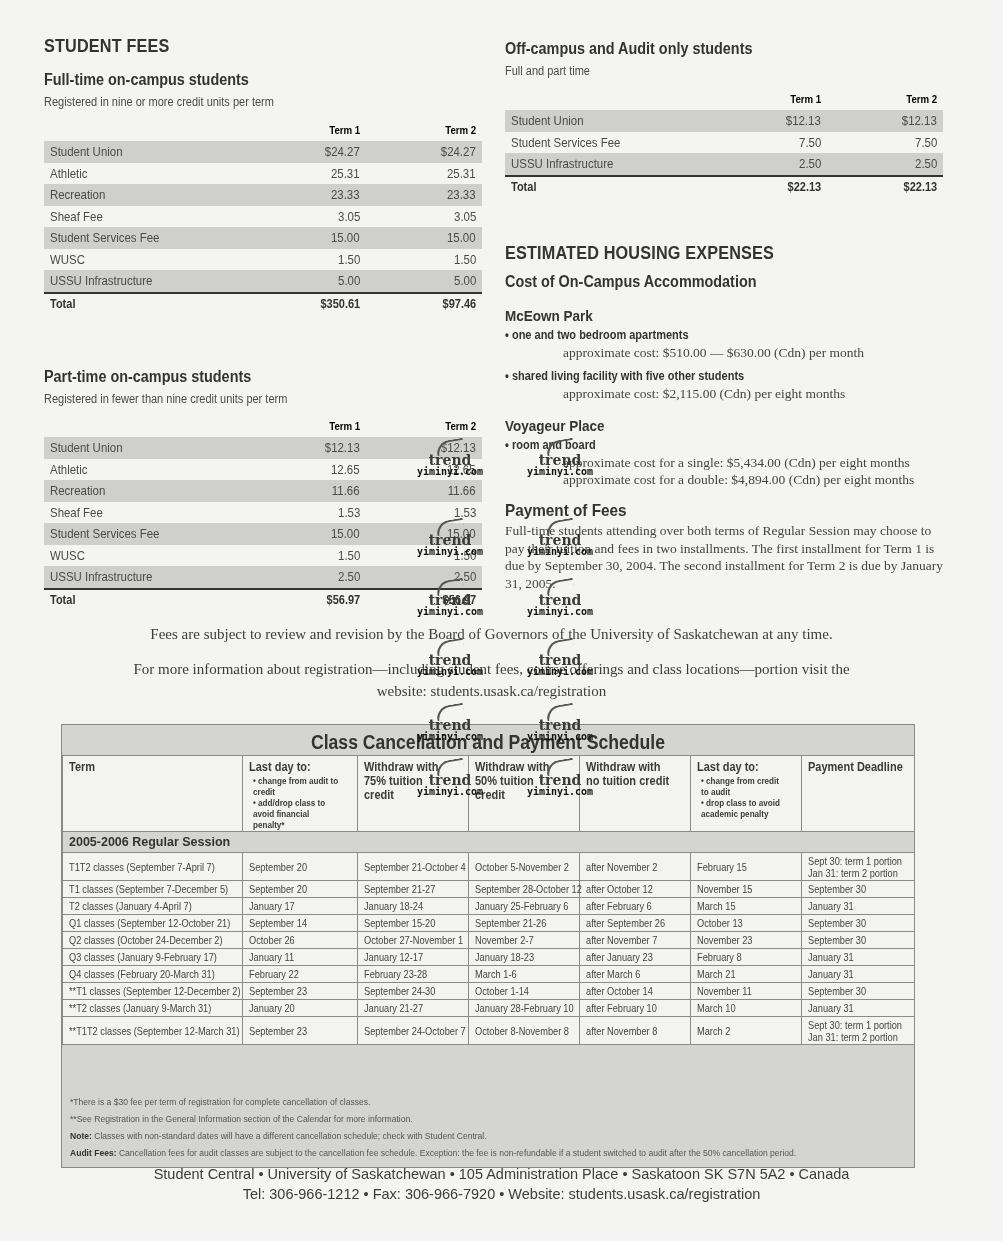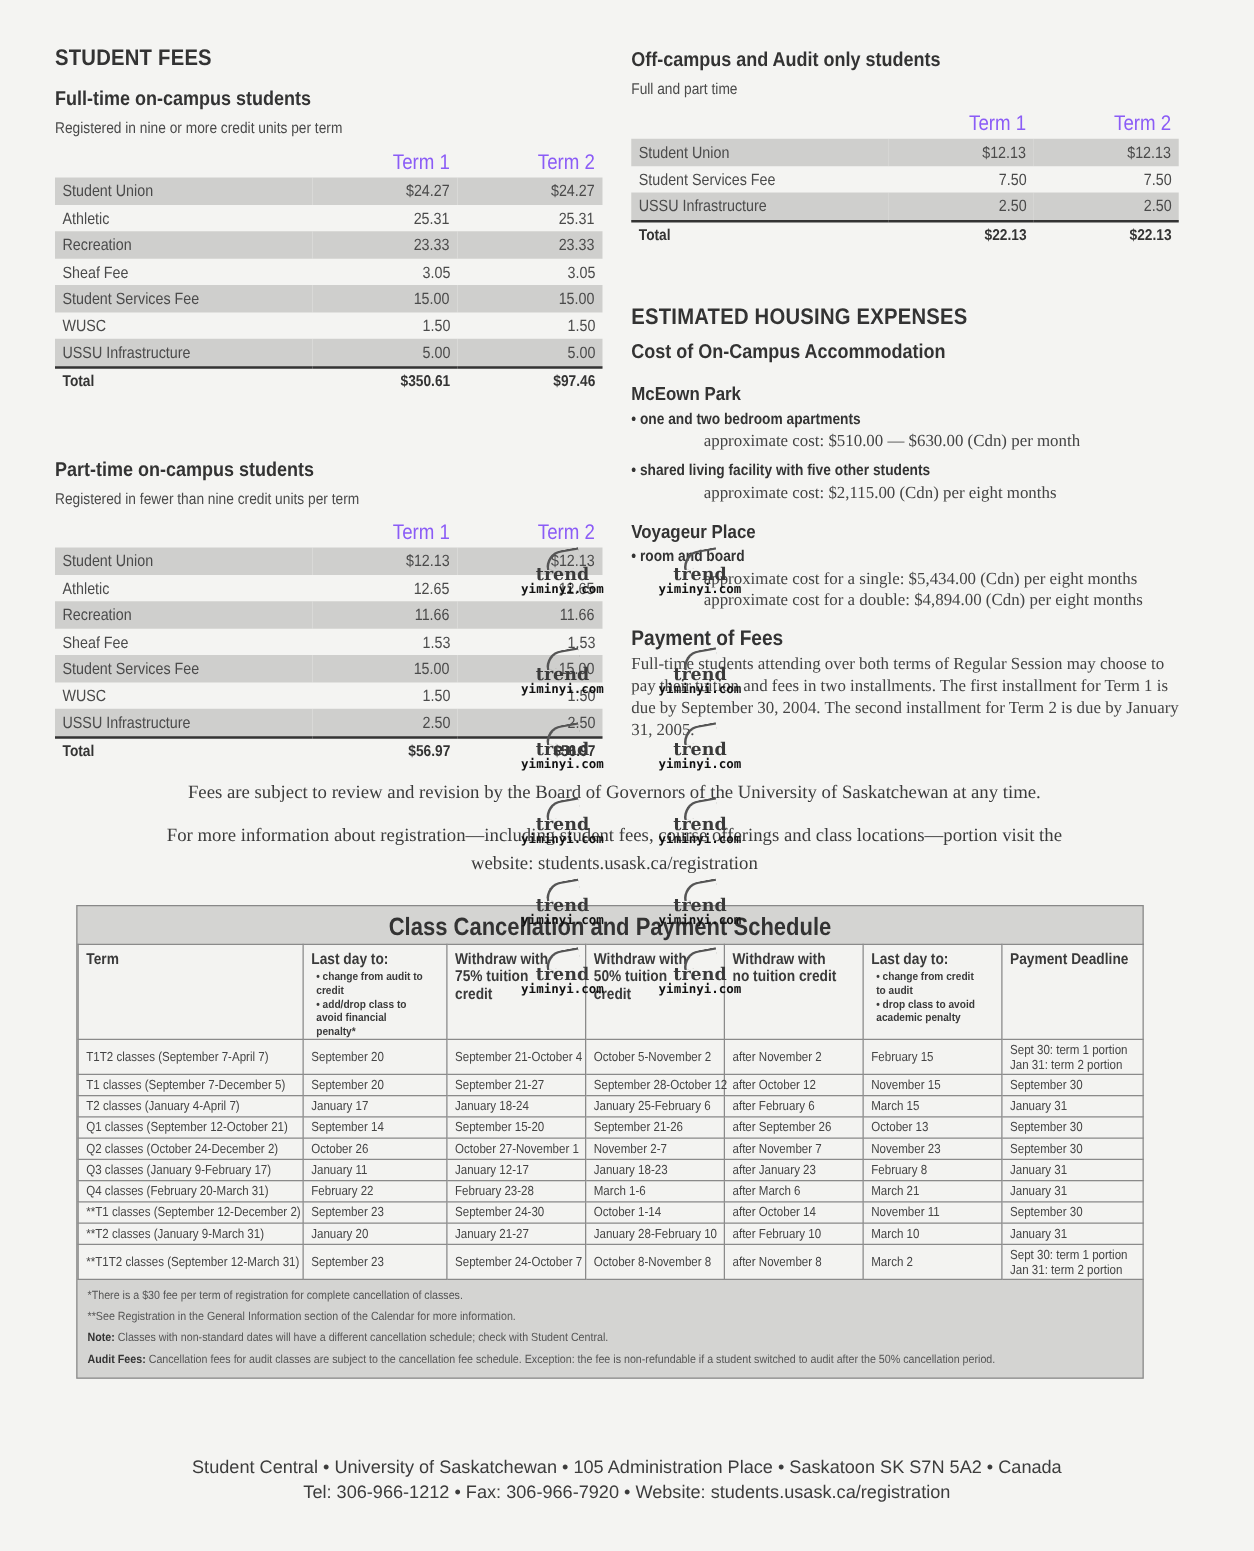--- a/index.html
+++ b/index.html
@@ -10,21 +10,21 @@
     font-family: "Liberation Sans", sans-serif;
     position: relative;
   }
   .abs { position: absolute; }
 
   h1.sec { margin: 0; font-size: 18px; font-weight: bold; color: #333; transform: scaleX(0.9); transform-origin: left; letter-spacing: 0.2px; }
   h2.sub { margin: 0; font-size: 16px; font-weight: bold; color: #333; transform: scaleX(0.9); transform-origin: left; }
   .note { font-size: 12.5px; color: #4a4a4a; transform: scaleX(0.88); transform-origin: left; white-space: nowrap; }
 
   table.fee { border-collapse: collapse; width: 100%; font-size: 13px; color: #4a4a4a; }
-  table.fee th { font-weight: normal; color: #8b5cf6; text-align: right; padding: 2px 6px 2px 0; font-size: 17px; height: 19px; }
+  table.fee th { font-weight: bold; color: #000000; text-align: right; padding: 2px 6px 2px 0; font-size: 11px; height: 19px; }
   table.fee td { padding: 0 6px; height: 21.5px; white-space: nowrap; }
   table.fee td.num { text-align: right; }
   table.fee tr.shade td { background: #cfcfcd; }
   table.fee tr.total td { border-top: 2px solid #333; font-weight: bold; color: #333; font-size: 12.5px; height: 20px; }
   .sq { display: inline-block; transform: scaleX(0.88); transform-origin: left; }
   .sqr { display: inline-block; transform: scaleX(0.88); transform-origin: right; }
 
   .bullet { font-size: 12.5px; font-weight: bold; color: #333; transform: scaleX(0.88); transform-origin: left; white-space: nowrap; }
   .cost { font-family: "Liberation Serif", serif; font-size: 13.5px; color: #444; white-space: nowrap; }
   .para { font-family: "Liberation Serif", serif; font-size: 13.5px; color: #444; line-height: 17.5px; }
@@ -39,21 +39,21 @@
   table.sch td { background: #f3f3f1; }
   table.sch th { background: #f3f3f1; vertical-align: top; text-align: left; font-size: 12.5px; color: #3a3a3a; padding-top: 4px; height: 66px; }
   table.sch th .hl { display:block; transform: scaleX(0.88); transform-origin: left; }
   table.sch th ul { margin: 2px 0 0 0; padding: 0 0 0 4px; list-style: none; font-size: 9px; line-height: 11px; }
   table.sch th ul li { transform: scaleX(0.9); transform-origin: left; white-space: normal; }
   table.sch tr.group td { background: #d4d4d2; font-weight: bold; font-size: 12.5px; color: #333; height: 20px; border-left: 1px solid #8a8a8a; border-right: 1px solid #8a8a8a; }
   table.sch tr.group2 td { background: #d4d4d2; font-size: 11.5px; color: #444; height: 18px; }
   table.sch tr.row td { height: 16px; }
   table.sch tr.row.tall td { height: 27px; text-decoration: underline; }
   table.sch td span.c { display:inline-block; transform: scaleX(0.88); transform-origin: left; }
-  .footnotes { padding: 4px 8px 6px 8px; font-size: 9.5px; color: #555; line-height: 17px; }
+  .footnotes { padding: 4px 8px 6px 8px; font-size: 9.5px; color: #555; line-height: 17px; margin-top: 44px; }
   .footnotes div { transform: scaleX(0.9); transform-origin: left; white-space: nowrap; }
   .footnotes b { color: #333; }
 
   .footer { font-family: Liberation Sans, sans-serif; font-size: 14.5px; color: #3c3c3c; text-align: center; width: 1003px; left: 0; white-space: nowrap; }
 
   
   .wm { position: absolute; width: 80px; text-align: center; pointer-events: none; }
   .wm .t { font-family: "DejaVu Serif", serif; font-size: 14px; font-weight: bold; color: #3a3a3a; line-height: 12px; }
   .wm .u { font-family: "DejaVu Sans Mono", monospace; font-size: 10px; font-weight: bold; color: #111; line-height: 12px; }
   .wm .arc { display:block; margin: 0 auto; width: 26px; height: 12px; border-top: 2px solid #555; border-left: 2px solid #555; border-radius: 20px 0 0 0; transform: rotate(-10deg); }
@@ -268,20 +268,23 @@
               <li>• change from credit to audit</li>
               <li>• drop class to avoid academic penalty</li>
             </ul>
         </th>
         <th>
             <span class="hl">Payment Deadline</span>
           </th>
       </tr>
     </thead>
     <tbody id="sch-body">
+        <tr class="group">
+          <td colspan="7">2005-2006 Regular Session</td>
+        </tr>
         <tr class="row tall">
           <td><span class="c">T1T2 classes (September 7-April 7)</span></td>
           <td><span class="c">September 20</span></td>
           <td><span class="c">September 21-October 4</span></td>
           <td><span class="c">October 5-November 2</span></td>
           <td><span class="c">after November 2</span></td>
           <td><span class="c">February 15</span></td>
           <td style="line-height:12px"><span class="c">Sept 30: term 1 portion</span><br><span class="c">Jan 31: term 2 portion</span></td>
         </tr>
         <tr class="row">

